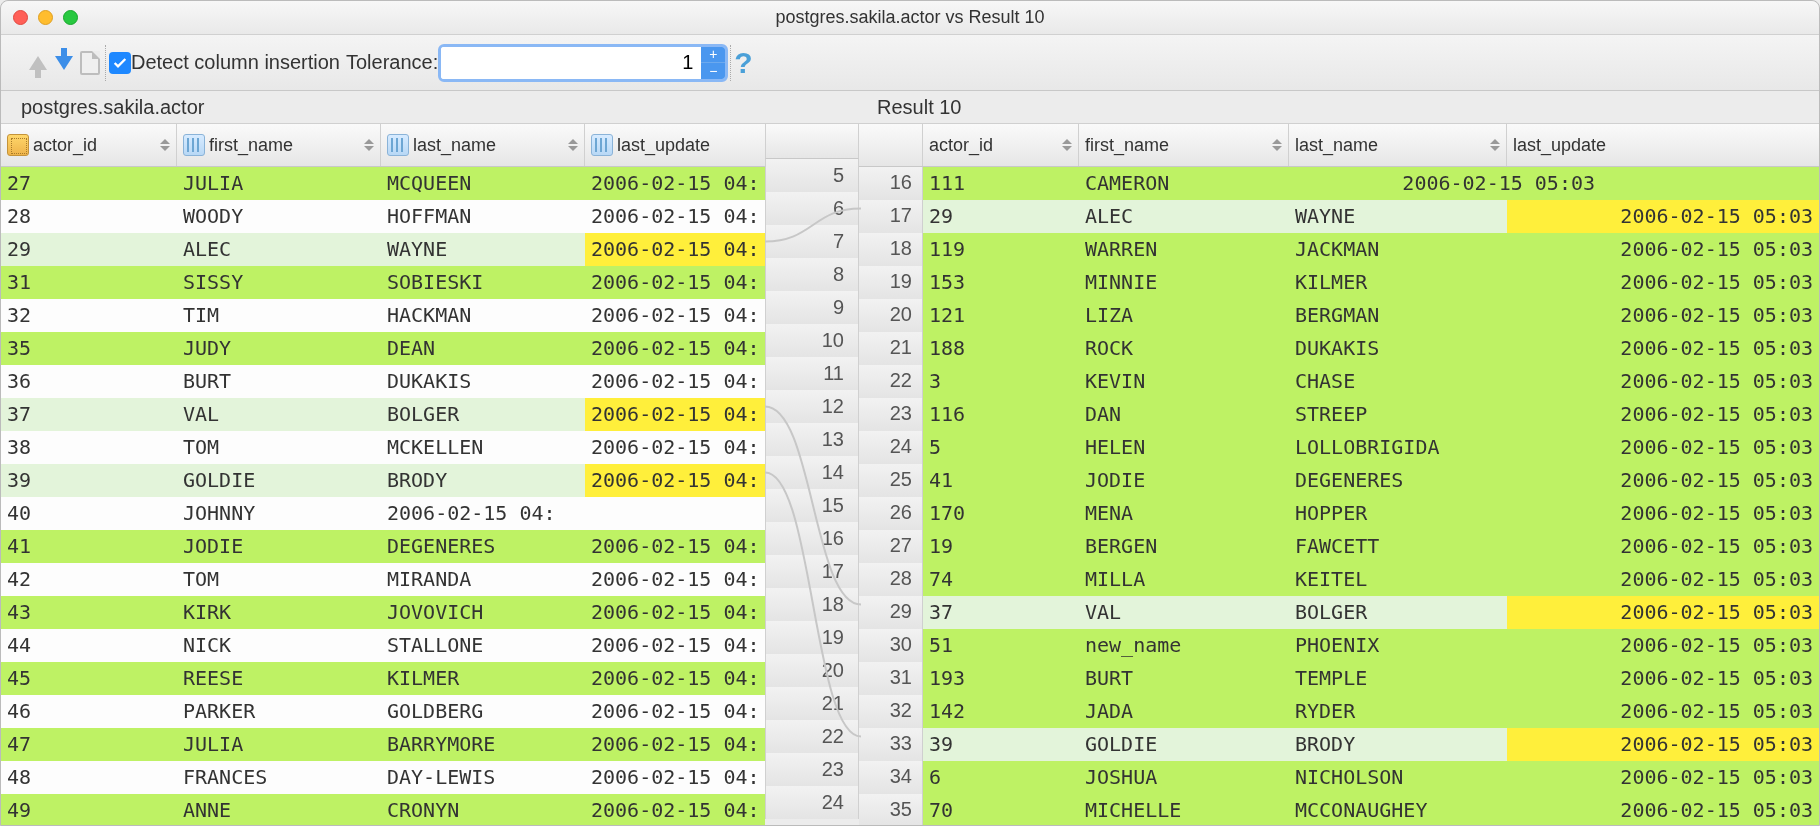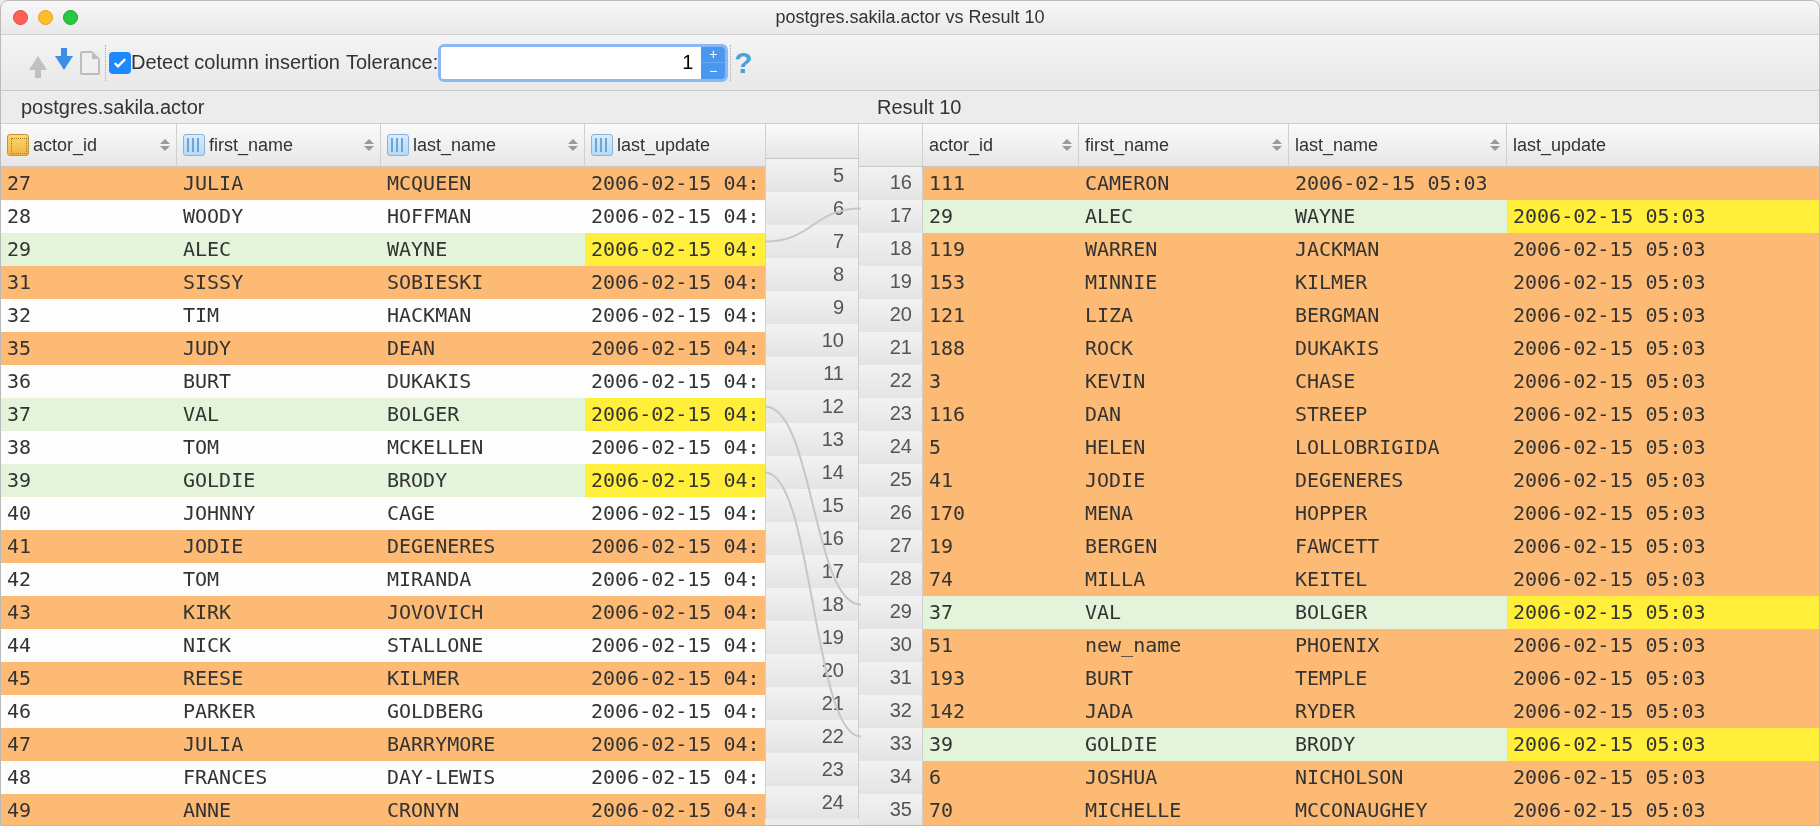--- a/index.html
+++ b/index.html
@@ -209,23 +209,23 @@
     font-family: ui-monospace, Menlo, Consolas, monospace;
     font-size: 20px;
   }
   .row .cell {
     border-right: 1px solid rgba(0,0,0,0);
     padding: 4px 6px 0 6px;
     white-space: nowrap;
     overflow: hidden;
   }
   .L .row .cell.c3 { border-right:none; }
-  .R .row .cell.c4 { border-right:none; }
-
-  .row.blue { background: #fdba74; }
+  .R .row .cell.c4 { border-right:none;text-align:right; }
+
+  .row.blue { background: #bef264; }
   .row.white{ background: #fdfdfd; }
   .row.green{ background: #e3f4da; }
 
   .cell.yellow { background: #ffef3b; }
 
   .R .cell.c0 {
     background: linear-gradient(#f2f2f2, #e4e4e4);
     border-right: 1px solid #cfcfcf;
     text-align: right;
     padding-right: 10px;
@@ -394,21 +394,20 @@
         </div>
         <div class="row green">
           <div class="cell c0">39</div>
           <div class="cell c1">GOLDIE</div>
           <div class="cell c2">BRODY</div>
           <div class="cell c3 yellow">2006-02-15 04:</div>
         </div>
         <div class="row white">
           <div class="cell c0">40</div>
           <div class="cell c1">JOHNNY</div>
-          <div class="cell c2">CAGE</div>
           <div class="cell c3">2006-02-15 04:</div>
         </div>
         <div class="row blue">
           <div class="cell c0">41</div>
           <div class="cell c1">JODIE</div>
           <div class="cell c2">DEGENERES</div>
           <div class="cell c3">2006-02-15 04:</div>
         </div>
         <div class="row white">
           <div class="cell c0">42</div>

